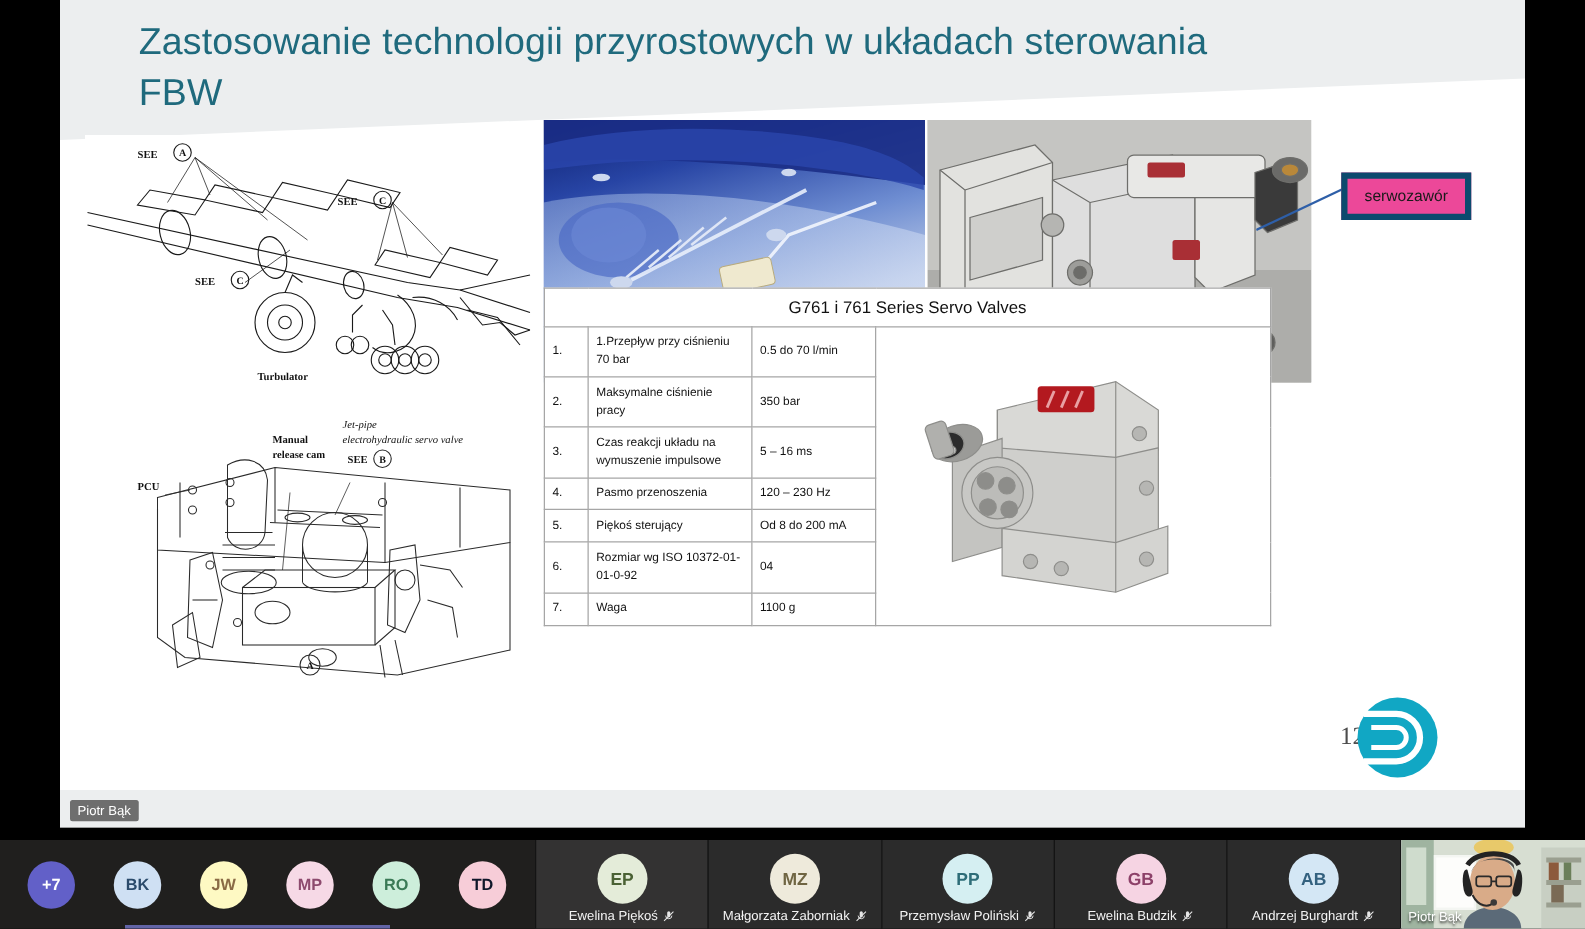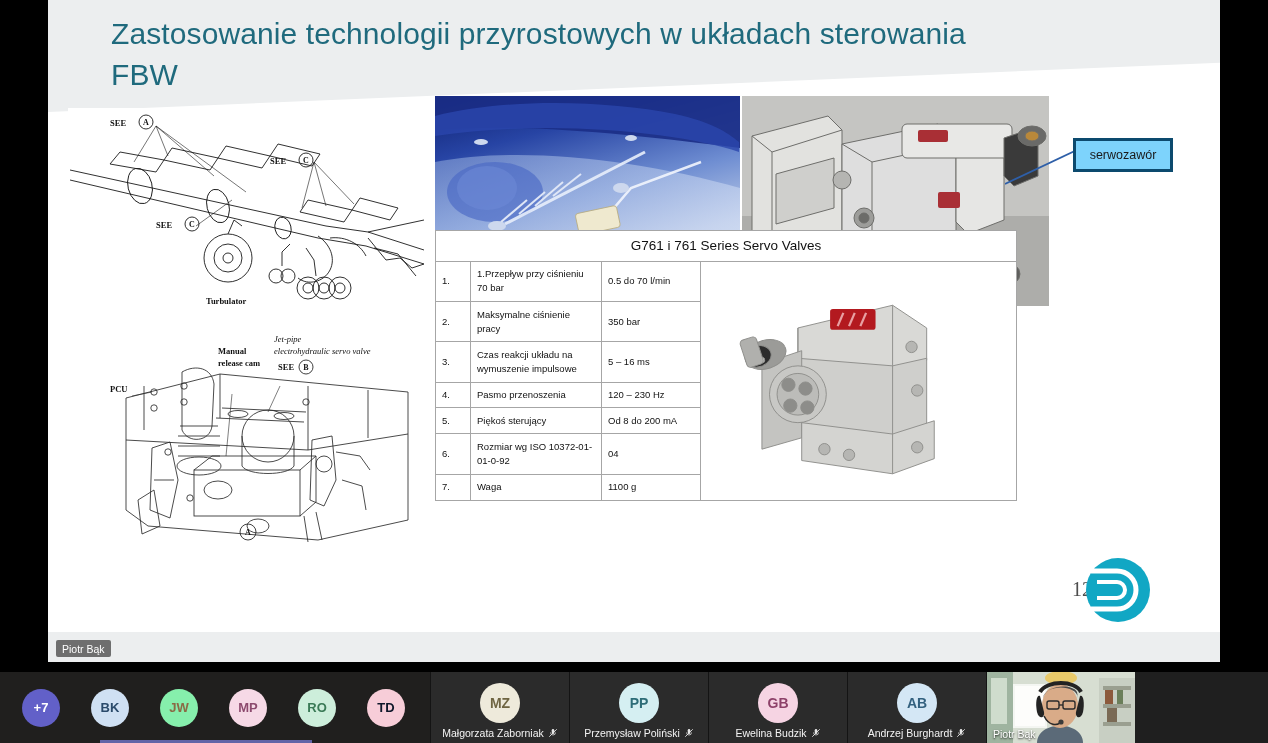--- a/index.html
+++ b/index.html
@@ -29,22 +29,22 @@
   .dwg-label-sm{font-family:"Liberation Serif",serif;fill:#111;font-style:italic;}
 
   
   .photo{position:absolute;overflow:hidden;}
   .photo-cgi{left:387px;top:96px;width:305px;height:210px;
       background:linear-gradient(165deg,#0d1f6e 0%,#2744a4 22%,#6f8ed2 48%,#b9c8e6 70%,#dfe7f4 100%);}
   .photo-valve{left:694px;top:96px;width:307px;height:210px;
       background:linear-gradient(150deg,#b9b9b6 0%,#d2d2cf 35%,#a8a8a4 70%,#8d8d8a 100%);}
 
   
-  .callout-box{position:absolute;left:1025px;top:138px;width:94px;height:28px;border:3px solid #0c4a6e;
-      background:#7dd3fc;color:#1a1a1a;font-size:12.5px;display:flex;align-items:center;justify-content:center;}
+  .callout-box{position:absolute;left:1025px;top:138px;width:94px;height:28px;border:5px solid #0c4a6e;
+      background:#ec4899;color:#1a1a1a;font-size:12.5px;display:flex;align-items:center;justify-content:center;}
   .callout-line{position:absolute;left:957px;top:140px;width:76px;height:46px;}
 
   
   .spec-table{position:absolute;left:387px;top:230px;width:582px;background:#fff;
       border:1px solid #7f1d1d;border-collapse:collapse;font-size:9.5px;color:#111;}
   .spec-table td,.spec-table th{border:1px solid #a6a6a6;padding:5px 6px;vertical-align:middle;
       font-weight:400;line-height:1.45;}
   .spec-head{text-align:center;font-size:13.5px;padding:6px 0 8px;color:#111;}
   .c-num{width:22px;text-align:left;padding-left:8px;}
   .c-name{width:118px;}
@@ -428,34 +428,47 @@
 
   <div id="filmstrip">
 
     <div class="roster">
       <div class="av" style="background:#6260c8;color:#ffffff;">
         <span>+7</span>
       </div>
       <div class="av" style="background:#cfe0f3;color:#2a4a6b;">
         <span>BK</span>
       </div>
-      <div class="av" style="background:#86efac;color:#8a6b45;text-align:center;">
+      <div class="av" style="background:#fef9c3;color:#8a6b45;text-align:center;">
         <span>JW</span>
       </div>
       <div class="av" style="background:#f6d9e6;color:#8d4a6e;">
         <span>MP</span>
       </div>
       <div class="av" style="background:#cdeedb;color:#3a7a56;">
         <span>RO</span>
       </div>
       <div class="av" style="background:#f7cdd8;color:#0f172a;">
         <span>TD</span>
       </div>
     </div>
 
+    <div class="tile alt">
+      <div class="av" style="background:#e4ecd9;color:#4a6134;">
+        <span>EP</span>
+      </div>
+      <div class="tile-name">
+        <span>Ewelina Piękoś</span>
+        <svg class="mic-muted" viewBox="0 0 16 16">
+          <path d="M8 1.5a2 2 0 0 1 2 2v4a2 2 0 0 1-4 0v-4a2 2 0 0 1 2-2z" fill="#e6e6e6"></path>
+          <path d="M4 7.2a4 4 0 0 0 8 0" stroke="#e6e6e6" stroke-width="1.2" fill="none"></path>
+          <path d="M2 14 L14 2" stroke="#e6e6e6" stroke-width="1.4"></path>
+        </svg>
+      </div>
+    </div>
 
     <div class="tile">
       <div class="av" style="background:#eeeadb;color:#6f6542;">
         <span>MZ</span>
       </div>
       <div class="tile-name">
         <span>Małgorzata Zaborniak</span>
         <svg class="mic-muted" viewBox="0 0 16 16">
           <path d="M8 1.5a2 2 0 0 1 2 2v4a2 2 0 0 1-4 0v-4a2 2 0 0 1 2-2z" fill="#e6e6e6"></path>
           <path d="M4 7.2a4 4 0 0 0 8 0" stroke="#e6e6e6" stroke-width="1.2" fill="none"></path>

